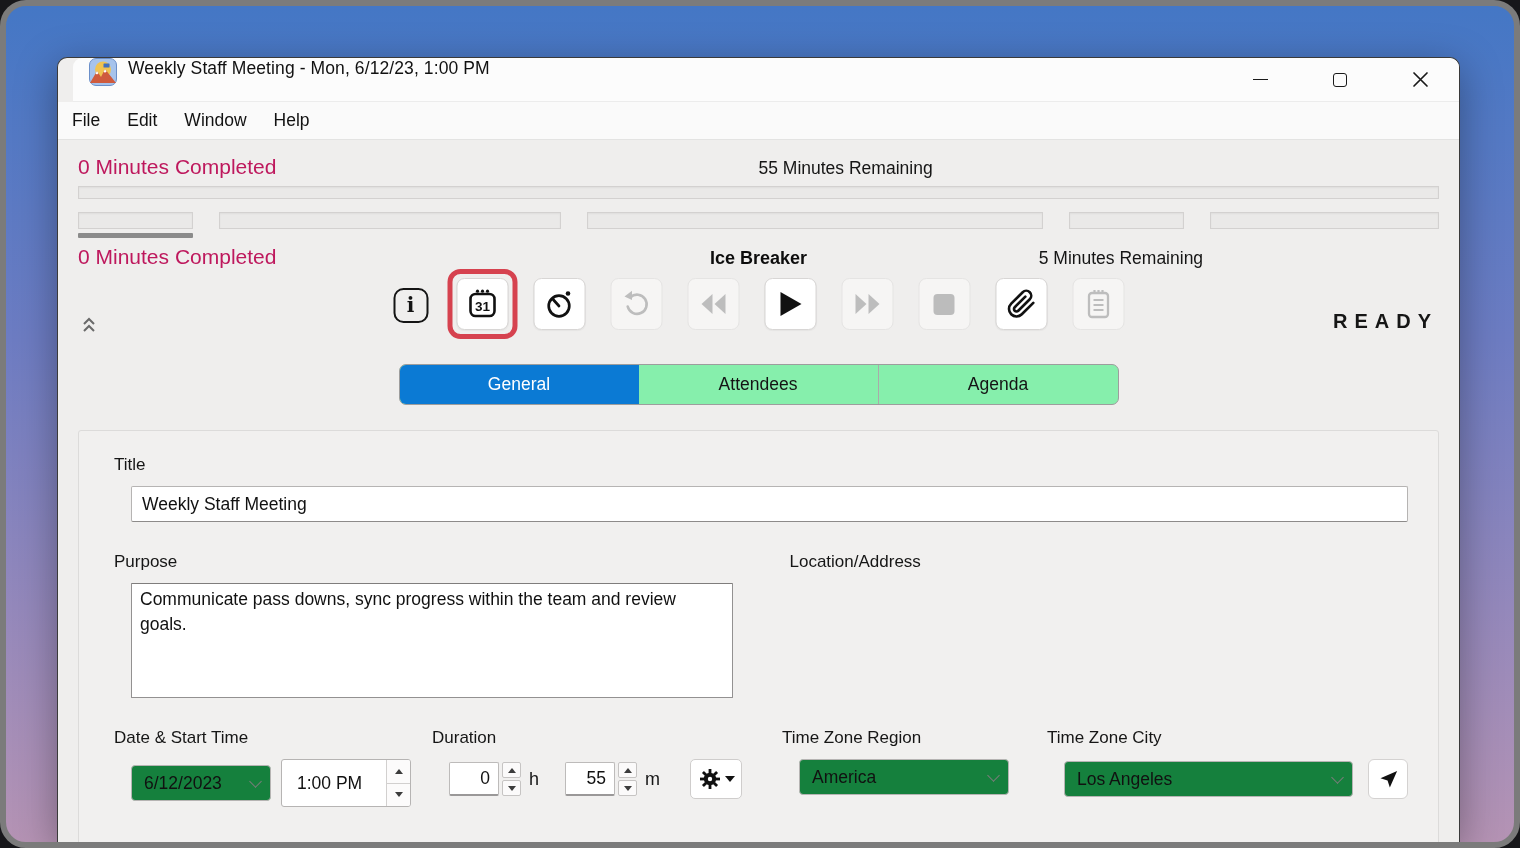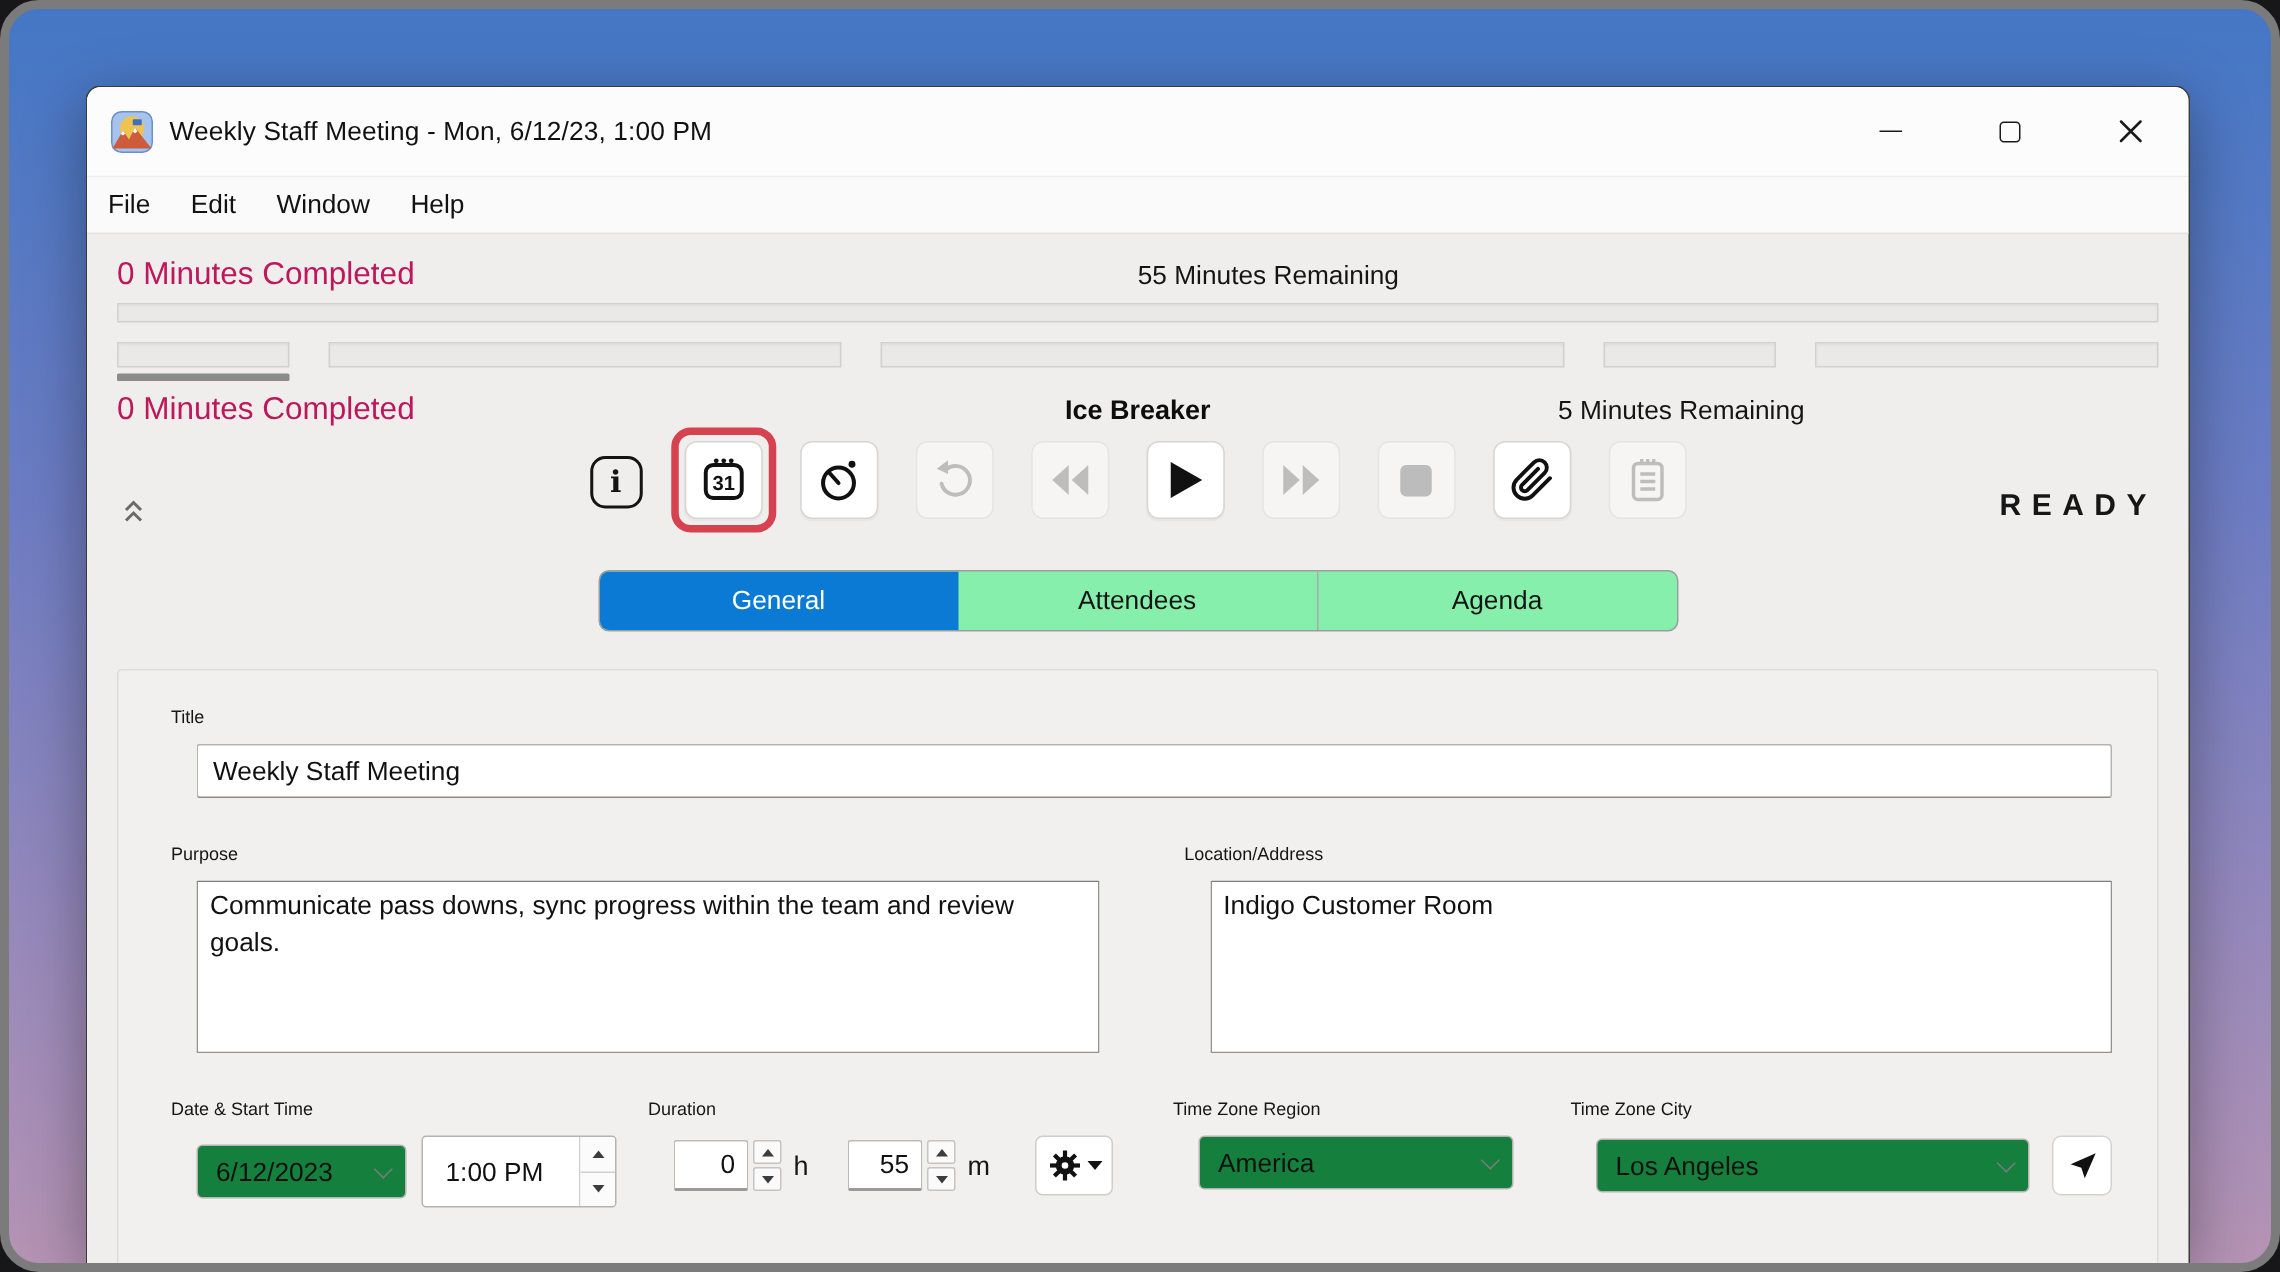--- a/index.html
+++ b/index.html
@@ -7,22 +7,22 @@
   body { background:#17171a; font-family:"Liberation Sans", sans-serif; position:relative; overflow:hidden; }
 
   .screen { position:absolute; inset:0; border-radius:26px; border:6px solid #7b7b7b;
     background: linear-gradient(180deg,#4477c5 0%,#6d7cc2 40%,#9488bb 72%,#b593b4 100%); overflow:hidden; }
 
   .window { position:absolute; left:51px; top:51px; width:1403px; bottom:0;
     background:#efeeed; border:1px solid #3a3a3a; border-bottom:none;
     border-radius:10px 10px 0 0; box-shadow:0 10px 40px rgba(0,0,0,.35); overflow:hidden; }
 
   
-  .titlebar { height:60px; background:#fcfcfc; border-radius:9px 9px 0 0; border-bottom:1px solid #ececec;
-    display:flex; align-items:center; padding:0 16px; }
+  .titlebar { height:44px; background:#fcfcfc; border-radius:9px 9px 0 0; border-bottom:1px solid #ececec;
+    display:flex; padding:0 16px;margin-left:15px; }
   .app-icon { width:28px; height:28px; margin-right:11px; flex:none; }
   .win-title { font-size:17.5px; color:#111; letter-spacing:.1px; }
   .tb-spacer { flex:1; }
   .win-controls { display:flex; align-items:center; gap:62px; margin-right:14px; }
   .wbtn { width:18px; height:18px; display:flex; align-items:center; justify-content:center; cursor:default; }
   .min-glyph { width:15px; height:1.8px; background:#1a1a1a; }
   .max-glyph { width:14px; height:14px; border:1.7px solid #1a1a1a; border-radius:3px; }
 
   
   .menubar { height:38px; background:#fafafa; border-bottom:1px solid #e3e3e2;
@@ -66,21 +66,21 @@
     border:1px solid #9d9d9d; border-radius:7px; display:flex; overflow:hidden; }
   .tab { flex:1; display:flex; align-items:center; justify-content:center;
     font-size:17.5px; color:#141414; cursor:default; }
   .tab + .tab { border-left:1px solid #aaa; }
   .tab.selected { background:var(--accent,#0b7ad4); color:#fff; border-left:none; }
   .tab.selected + .tab { border-left:none; }
 
   
   .panel { margin-top:25px; min-height:430px; background:#f1f0ef; border:1px solid #dcdbda;
     border-radius:3px; padding:24px 30px 60px 34px; }
-  .f-label { font-size:12px; color:#161616; margin:0 0 11px 1px; }
+  .f-label { font-size:17px; color:#161616; margin:0 0 11px 1px; }
   .indent { margin-left:18px; }
   input.textfield { display:block; width:calc(100% - 18px); height:36px; background:#fff;
     border:1px solid #b6b4b3; border-bottom:1.6px solid #8d8b8a; border-radius:2px;
     font-family:"Liberation Sans",sans-serif; font-size:17.5px; color:#111; padding:0 10px; }
   .two-col { display:grid; grid-template-columns:1fr 1fr; column-gap:56px; margin-top:30px; }
   textarea.areafield { display:block; width:calc(100% - 18px); height:115px; background:#fff;
     border:1px solid #939191; border-top-color:#7f7d7c; border-radius:1px; resize:none;
     font-family:"Liberation Sans",sans-serif; font-size:17.5px; color:#111; padding:3px 8px; line-height:1.42; }
 
   .bottom-row { position:relative; margin-top:30px; height:90px; }
@@ -291,21 +291,20 @@
         <div class="f-label">Title</div>
         <input class="textfield indent" type="text" value="Weekly Staff Meeting" style="">
 
         <div class="two-col">
           <div>
             <div class="f-label">Purpose</div>
             <textarea class="areafield indent" style="">Communicate pass downs, sync progress within the team and review goals.</textarea>
           </div>
           <div>
             <div class="f-label">Location/Address</div>
-            <textarea class="areafield indent" style="">Indigo Customer Room</textarea>
           </div>
         </div>
 
         <div class="bottom-row">
 
           <div class="grp" style="left:0;">
             <div class="f-label">Date &amp; Start Time</div>
             <div class="controls indent" style="gap:10px;">
               <div class="combo" style="width:140px;">
                 <span class="cval">6/12/2023</span>

